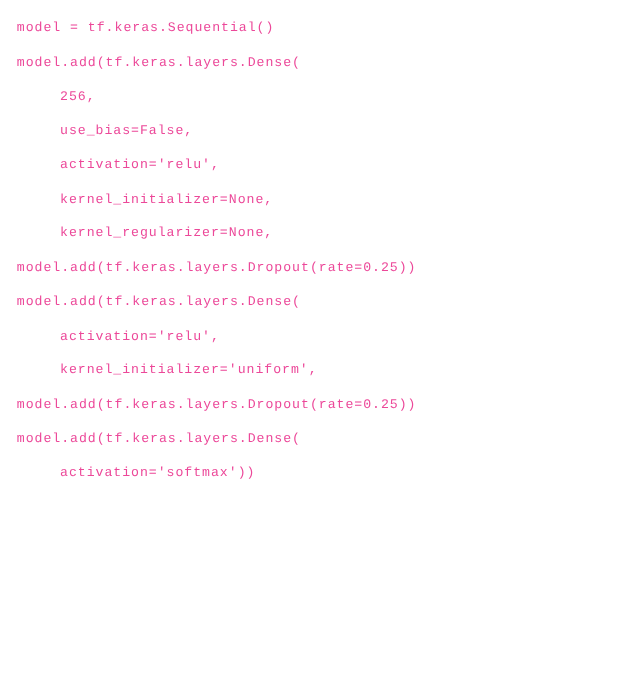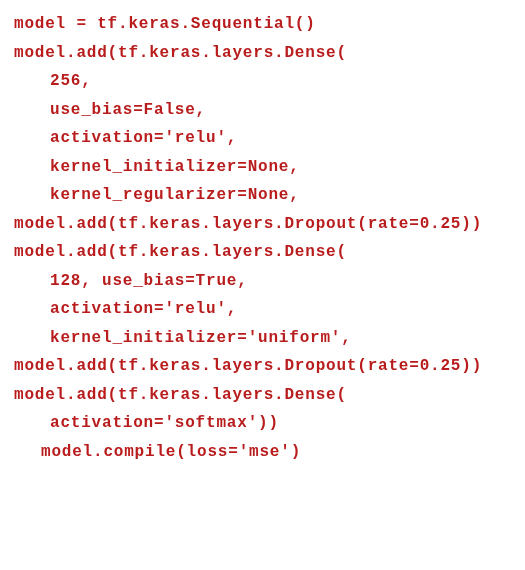--- a/index.html
+++ b/index.html
@@ -7,43 +7,41 @@
       background: #ffffff;
       font-family: "Courier New", Courier, monospace;
       padding: 10px 14px;
       width: 525px;
     }
     .code-block {
       display: flex;
       flex-direction: column;
     }
     .line {
-      font-size: 16px;
+      font-size: 11px;
       line-height: 28.5px;
       letter-spacing: 0.8px;
-      color: #b91c1c;
+      color: #ec4899;
       white-space: pre;
-      font-weight: 700;
+      font-weight: 400;
     }
     .indent-1 { padding-left: 36px; }
     .indent-special { padding-left: 27px; }
   </style>
 </head>
 <body>
 
 <div class="code-block">
   <div class="line">model = tf.keras.Sequential()</div>
   <div class="line">model.add(tf.keras.layers.Dense(</div>
   <div class="line indent-1">256,</div>
   <div class="line indent-1">use_bias=False,</div>
   <div class="line indent-1">activation='relu',</div>
   <div class="line indent-1">kernel_initializer=None,</div>
   <div class="line indent-1">kernel_regularizer=None,</div>
   <div class="line">model.add(tf.keras.layers.Dropout(rate=0.25))</div>
   <div class="line">model.add(tf.keras.layers.Dense(</div>
-  <div class="line indent-1">128, use_bias=True,</div>
   <div class="line indent-1">activation='relu',</div>
   <div class="line indent-1">kernel_initializer='uniform',</div>
   <div class="line">model.add(tf.keras.layers.Dropout(rate=0.25))</div>
   <div class="line">model.add(tf.keras.layers.Dense(</div>
   <div class="line indent-1">activation='softmax'))</div>
-  <div class="line indent-special">model.compile(loss='mse')</div>
 </div>
 
 </body></html>

